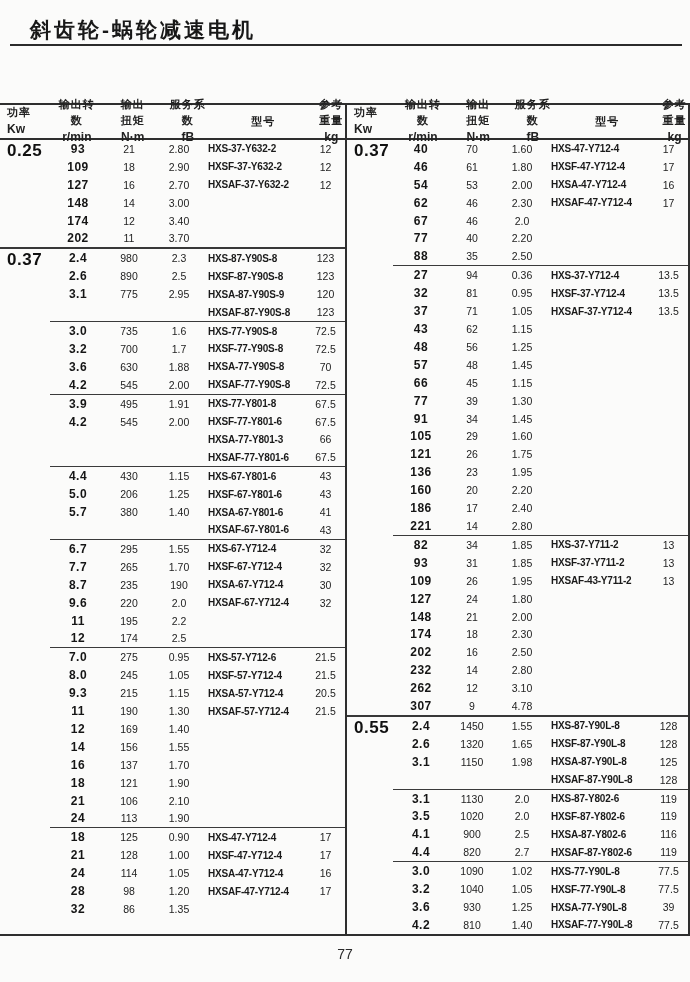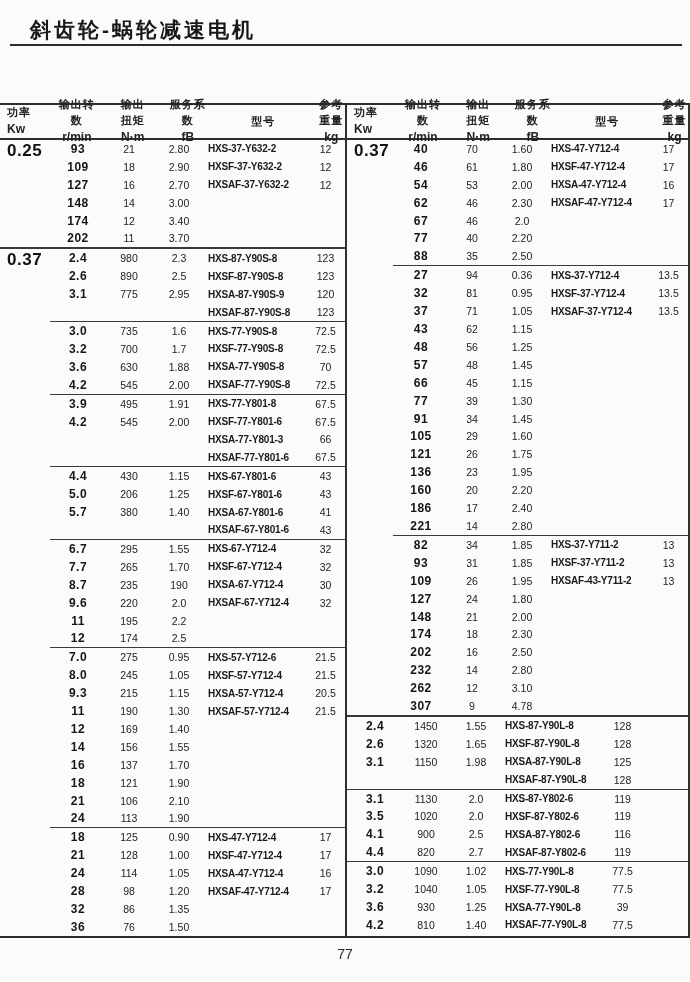--- a/index.html
+++ b/index.html
@@ -429,27 +429,20 @@
                   <div class="c-model">HXSAF-47-Y712-4</div>
                   <div class="c-weight">17</div>
                 </div>
                 <div class="row">
                   <div class="c-speed">32</div>
                   <div class="c-torque">86</div>
                   <div class="c-fb">1.35</div>
                   <div class="c-model"></div>
                   <div class="c-weight"></div>
                 </div>
-                <div class="row">
-                  <div class="c-speed">36</div>
-                  <div class="c-torque">76</div>
-                  <div class="c-fb">1.50</div>
-                  <div class="c-model"></div>
-                  <div class="c-weight"></div>
-                </div>
               </div>
             </div>
           </div>
         </div>
     </div>
 
     <div class="half right">
       <div class="thead">
         <div class="hcol c-power">
           <div class="hcn">功率</div>
@@ -706,20 +699,21 @@
                   <div class="c-speed">307</div>
                   <div class="c-torque">9</div>
                   <div class="c-fb">4.78</div>
                   <div class="c-model"></div>
                   <div class="c-weight"></div>
                 </div>
               </div>
             </div>
           </div>
           <div class="section">
+            <div class="sec-power">0.55</div>
             <div class="groups">
               <div class="group">
                 <div class="row">
                   <div class="c-speed">2.4</div>
                   <div class="c-torque">1450</div>
                   <div class="c-fb">1.55</div>
                   <div class="c-model">HXS-87-Y90L-8</div>
                   <div class="c-weight">128</div>
                 </div>
                 <div class="row">

